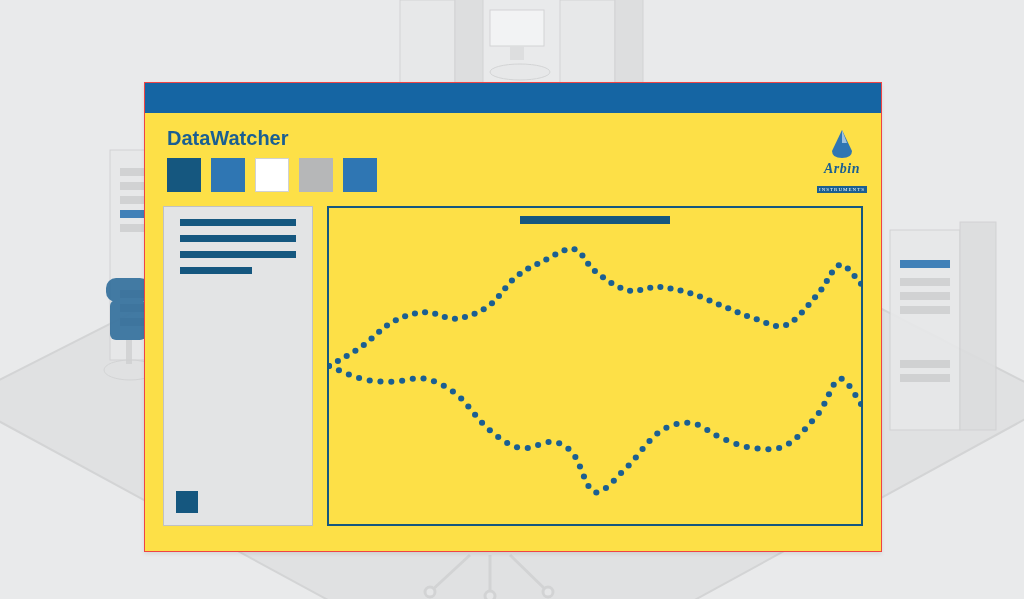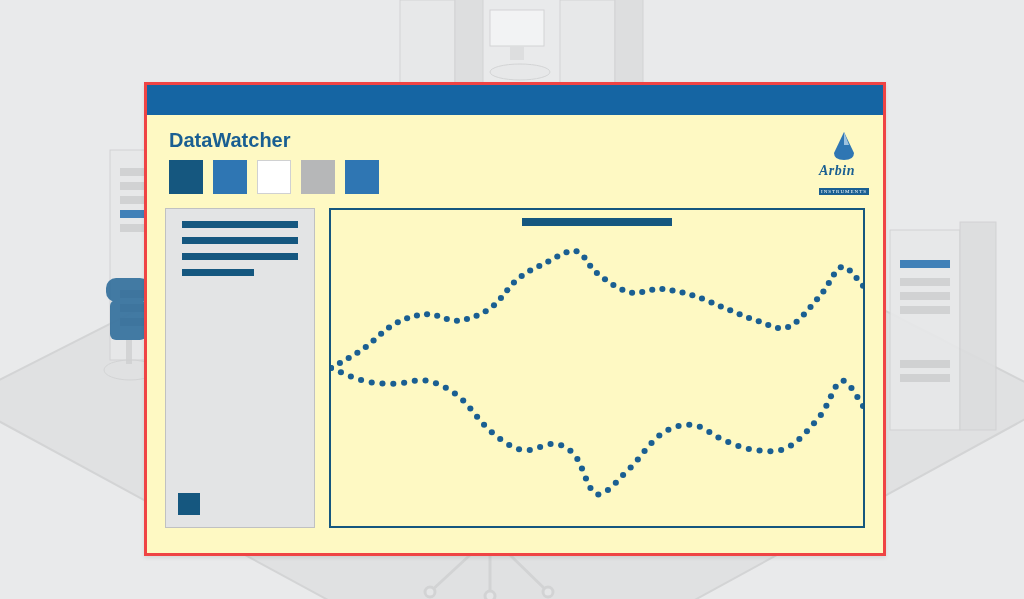--- a/index.html
+++ b/index.html
@@ -20,22 +20,22 @@
     z-index: 0;
   }
 
   
   .window {
     position: absolute;
     left: 144px;
     top: 82px;
     width: 736px;
     height: 468px;
-    background: #fef9c3;
-    border: 3px solid #ef4444;
+    background: #fde047;
+    border: 1px solid #ef4444;
     box-shadow: 0 2px 4px rgba(0,0,0,.08);
     z-index: 10;
   }
   .titlebar {
     height: 30px;
     background: #1565a3;
   }
   .content {
     position: relative;
     padding: 14px 18px 14px 18px;
@@ -61,21 +61,21 @@
     width: 34px;
     height: 34px;
     box-sizing: border-box;
   }
 
   
   .brand {
     position: absolute;
     right: 14px;
     top: 16px;
-    text-align: left;
+    text-align: center;
     color: #1a5f92;
     font-family: Georgia, "Times New Roman", serif;
   }
   .brand svg { display:block; margin:0 auto 2px; }
   .brand .name { font-size: 14px; font-weight: bold; font-style: italic; letter-spacing: .5px; }
   .brand .sub  { font-size: 5px; letter-spacing: 1px; background:#1a5f92; color:#fff; padding:1px 2px; display:inline-block; }
 
   
   .main-row {
     display: flex;

